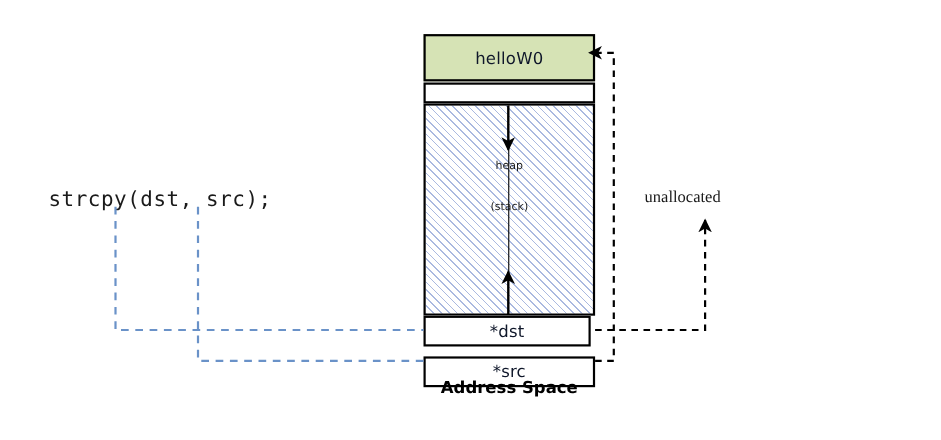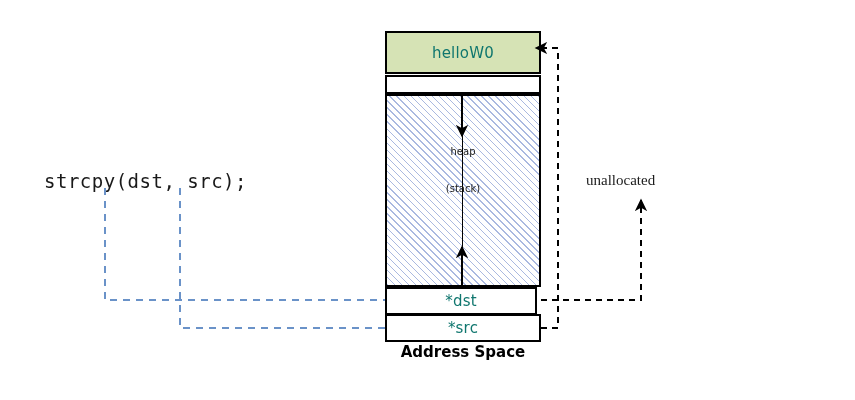--- a/index.html
+++ b/index.html
@@ -20,21 +20,21 @@
   .mem-box {
     position: absolute;
     box-sizing: border-box;
     border: 2px solid #000000;
     background: #ffffff;
     display: flex;
     align-items: center;
     justify-content: center;
     font-family: "DejaVu Sans", sans-serif;
     font-size: 15px;
-    color: #0f766e;
+    color: #0f172a;
     letter-spacing: 0.2px;
   }
 
   #box-string {
     left: 385px;
     top: 31px;
     width: 156px;
     height: 43px;
     background: #d6e3b5;
     border-width: 2px;
@@ -72,21 +72,21 @@
   }
 
   #box-dst {
     left: 385px;
     top: 287px;
     width: 152px;
     height: 28px;
   }
   #box-src {
     left: 385px;
-    top: 314px;
+    top: 324px;
     width: 156px;
     height: 28px;
   }
 
   .hatch-label {
     position: absolute;
     left: 385px;
     width: 156px;
     text-align: center;
     font-size: 10px;

